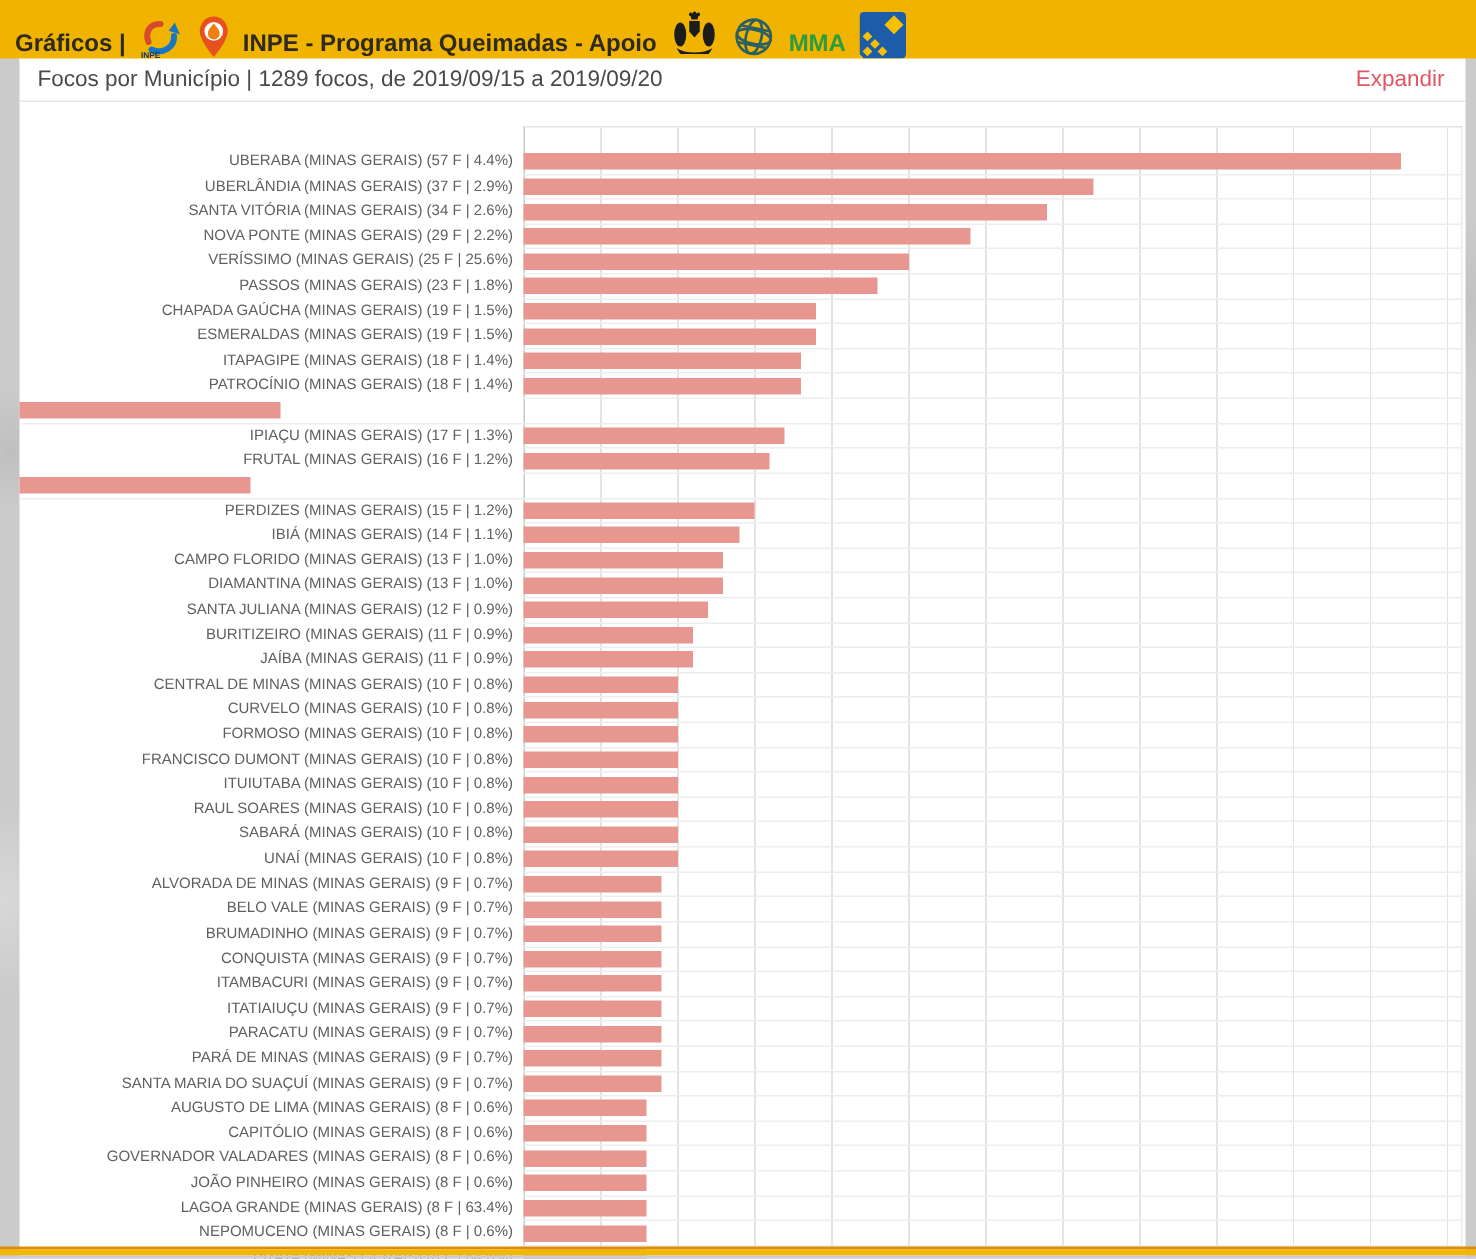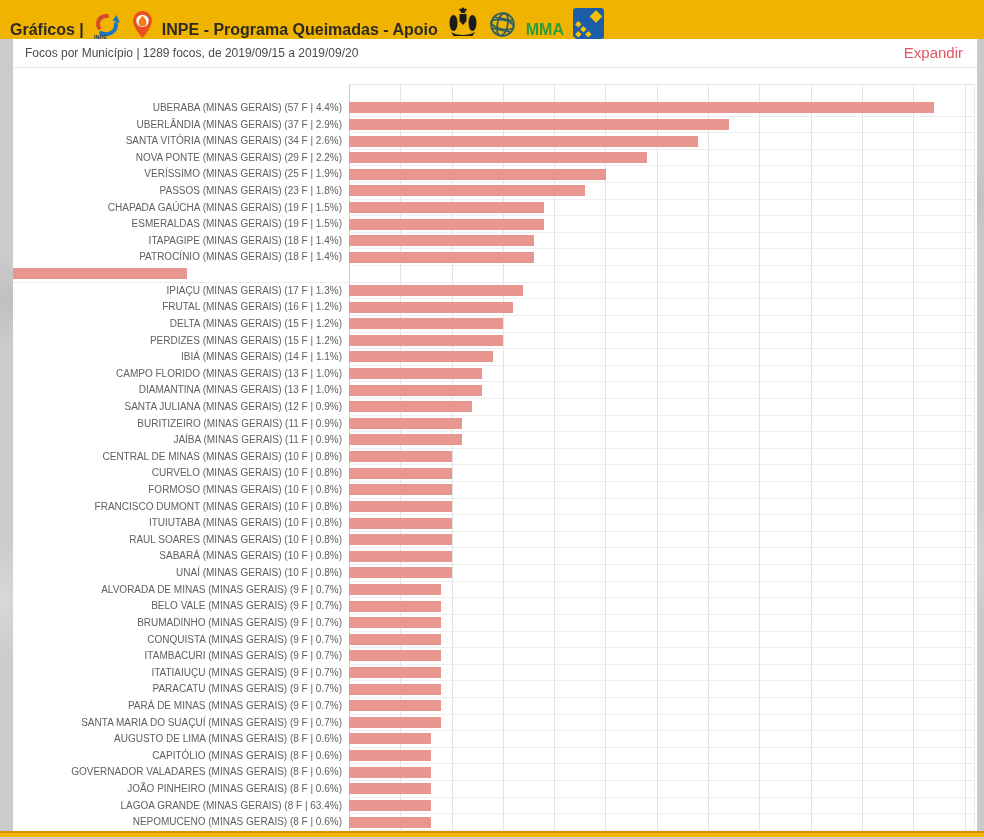--- a/index.html
+++ b/index.html
@@ -27,21 +27,21 @@
   .hdr-icon{display:inline-flex;align-items:center;}
   
   .panel{
     position:absolute;left:13px;top:38px;width:964px;bottom:0;
     background:#ffffff;z-index:2;
   }
   .panel-header{
     height:29px;display:flex;align-items:center;justify-content:space-between;
     padding:0 14px 0 12px;border-bottom:1px solid #e4e4e4;
   }
-  .panel-title{font-size:12px;color:#4a4a4a;}
+  .panel-title{font-size:15px;color:#4a4a4a;}
   .expand-link{font-size:15px;color:#e25663;cursor:pointer;text-decoration:none;}
   
   .chart-rows{position:absolute;left:0;top:62px;right:2px;z-index:2;}
   .grid-overlay{
     position:absolute;left:336px;top:46px;right:2px;height:748px;z-index:1;
     border-left:1px solid #c9c9c9;border-top:1px solid #e3e3e3;border-right:1px solid #eaeaea;
     background:repeating-linear-gradient(to right, transparent 0 50.3px, #e3e3e3 50.3px 51.3px);
     box-sizing:border-box;
   }
   .chart-row{display:flex;height:16.62px;position:relative;z-index:2;}
@@ -156,21 +156,21 @@
   </div>
 
   <div class="chart-row">
     <div class="row-label">NOVA PONTE (MINAS GERAIS) (29 F | 2.2%)</div>
     <div class="plot-cell">
       <div class="bar" style="width: 297.54px;"></div>
     </div>
   </div>
 
   <div class="chart-row">
-    <div class="row-label">VERÍSSIMO (MINAS GERAIS) (25 F | 1.9%)</div>
+    <div class="row-label">VERÍSSIMO (MINAS GERAIS) (25 F | 25.6%)</div>
     <div class="plot-cell">
       <div class="bar" style="width: 256.5px;"></div>
     </div>
   </div>
 
   <div class="chart-row">
     <div class="row-label">PASSOS (MINAS GERAIS) (23 F | 1.8%)</div>
     <div class="plot-cell">
       <div class="bar" style="width: 235.98px;"></div>
     </div>
@@ -218,21 +218,20 @@
   </div>
 
   <div class="chart-row">
     <div class="row-label">FRUTAL (MINAS GERAIS) (16 F | 1.2%)</div>
     <div class="plot-cell">
       <div class="bar" style="width: 164.16px;"></div>
     </div>
   </div>
 
   <div class="chart-row">
-    <div class="row-label">DELTA (MINAS GERAIS) (15 F | 1.2%)</div>
     <div class="plot-cell">
       <div class="bar" style="width: 153.9px;"></div>
     </div>
   </div>
 
   <div class="chart-row">
     <div class="row-label">PERDIZES (MINAS GERAIS) (15 F | 1.2%)</div>
     <div class="plot-cell">
       <div class="bar" style="width: 153.9px;"></div>
     </div>

